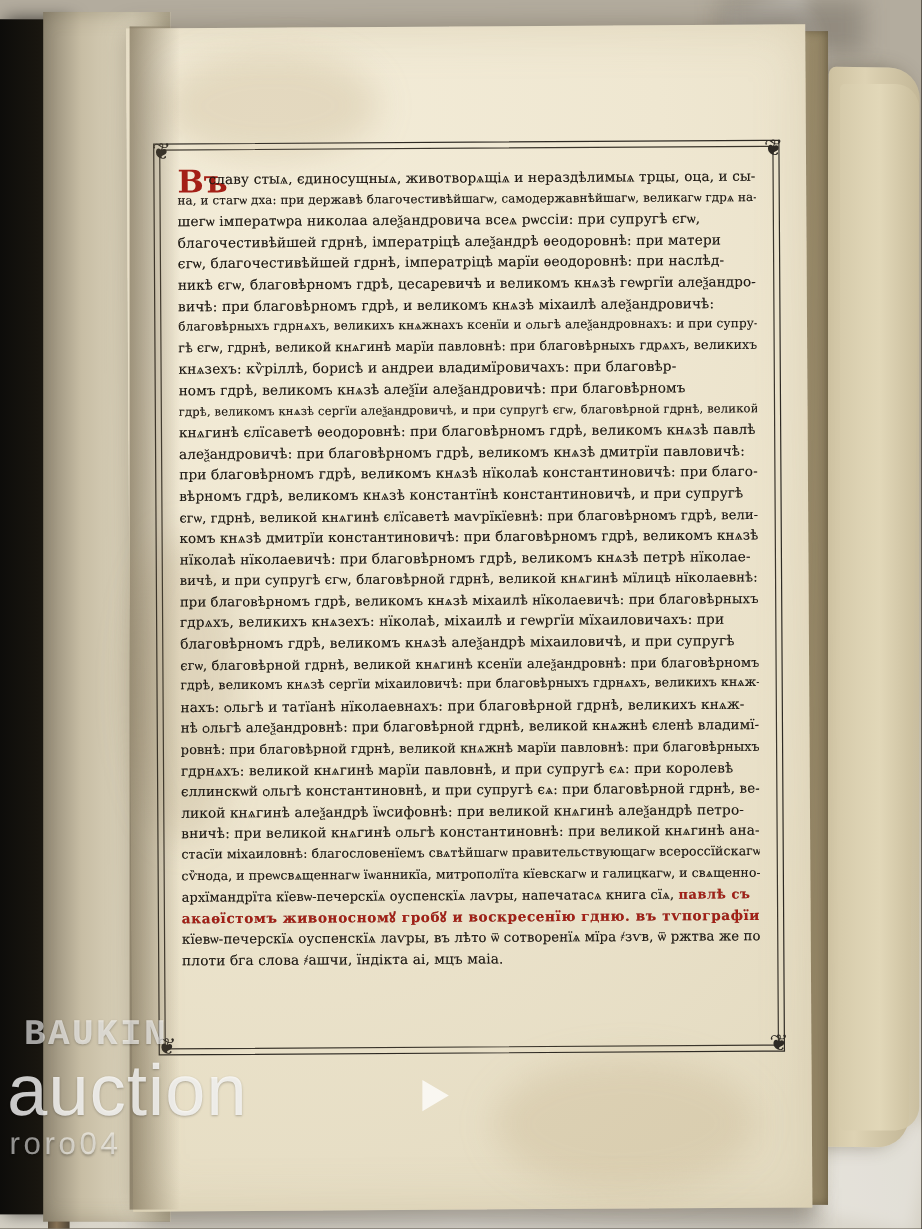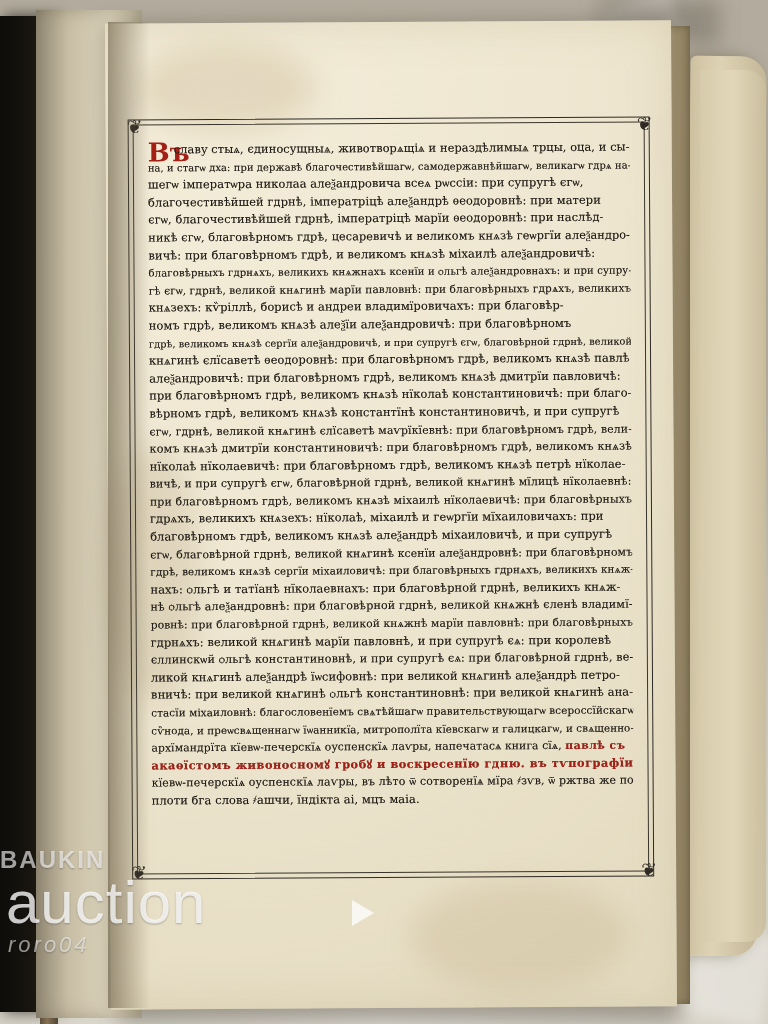--- a/index.html
+++ b/index.html
@@ -197,38 +197,38 @@
     position: absolute;
     left: 0; top: 846px;
     width: 420px;
     color: rgba(255,255,255,0.62);
     font-family: "Liberation Sans", sans-serif;
     text-shadow: 0 1px 2px rgba(0,0,0,0.25);
     user-select: none;
     pointer-events: none;
   }
   .wm-1 {
-    font-size: 24px;
+    font-size: 30px;
     letter-spacing: 2px;
     font-weight: bold;
-    padding-left: 0;
+    padding-left: 20px;
+    font-family: Liberation Mono, monospace;
   }
   .wm-2 {
     font-size: 60px;
     letter-spacing: 1px;
     padding-left: 6px;
     line-height: 58px;
     color: rgba(255,255,255,0.78);
   }
   .wm-3 {
-    font-size: 22px;
+    font-size: 26px;
     letter-spacing: 3px;
     padding-left: 8px;
     color: rgba(255,255,255,0.55);
-    font-style: italic;
   }
   .wm-play {
     position: absolute;
     left: 352px; top: 54px;
     width: 0; height: 0;
     border-left: 22px solid rgba(255,255,255,0.75);
     border-top: 13px solid transparent;
     border-bottom: 13px solid transparent;
   }
 </style>

